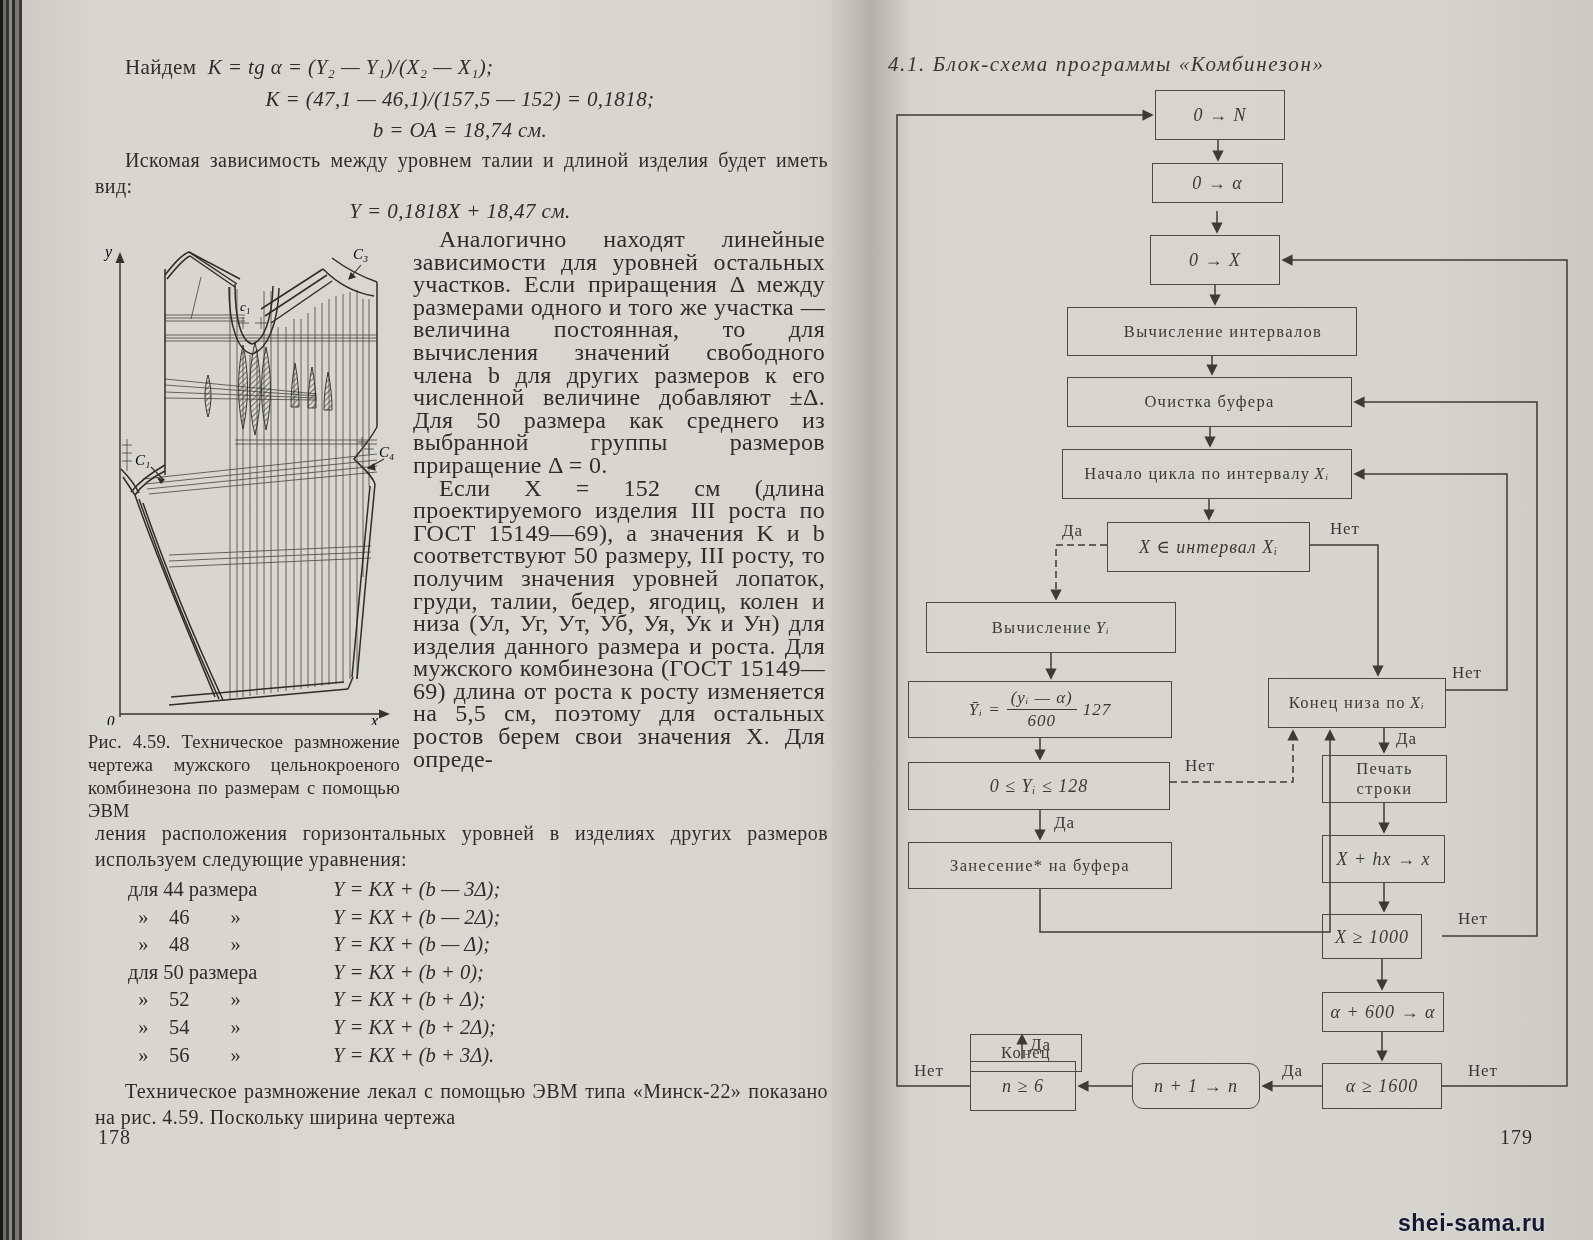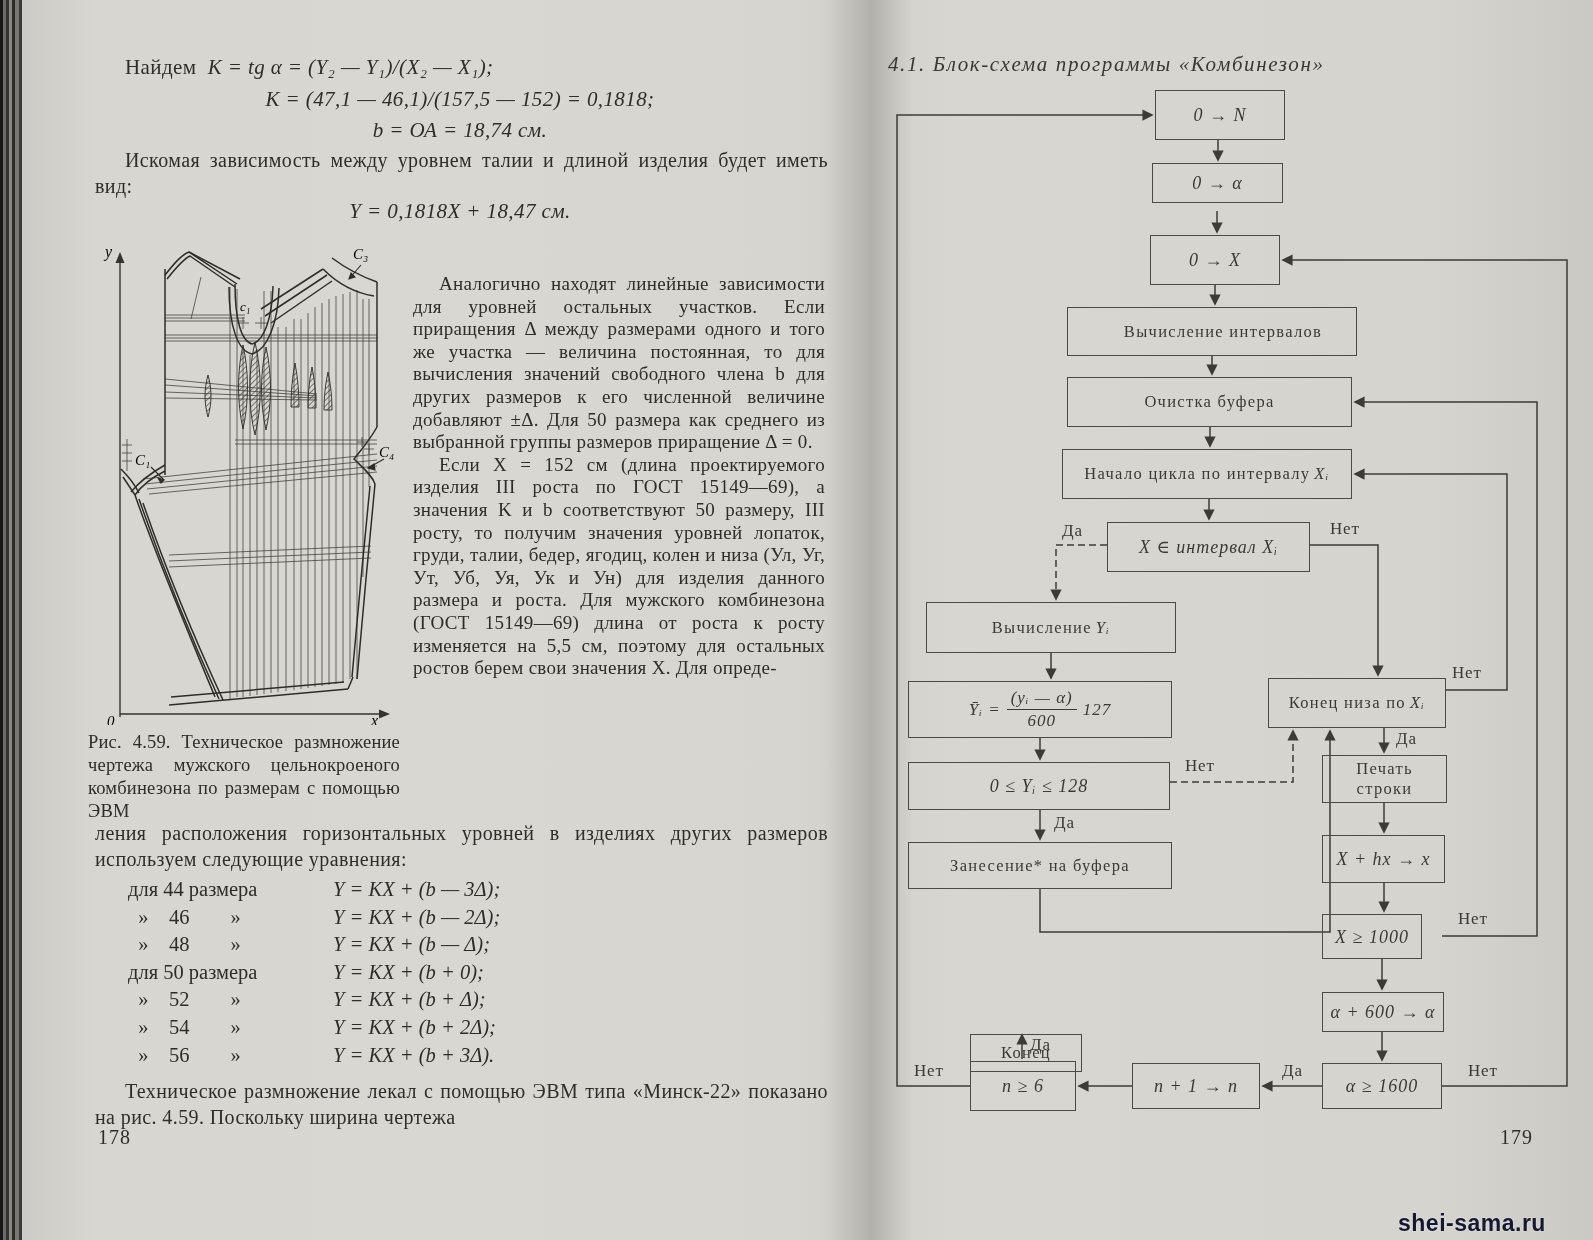--- a/index.html
+++ b/index.html
@@ -16,21 +16,21 @@
   .gutter{
     position:absolute;left:826px;top:0;width:86px;height:1240px;
     background:linear-gradient(90deg,rgba(0,0,0,0) 0%,rgba(80,76,70,.18) 40%,rgba(60,57,52,.22) 52%,rgba(0,0,0,0) 100%);
   }
   .abs{position:absolute;}
   .just{text-align:justify;}
   .ctr{text-align:center;}
   .it{font-style:italic;}
   .body-text{font-size:20px;line-height:26px;letter-spacing:.4px;}
   .indent{text-indent:30px;}
-  .colw{width:412px;font-size:19px;line-height:22.6px;letter-spacing:.3px;margin-top:45px;}
+  .colw{width:412px;font-size:24px;line-height:22.6px;letter-spacing:.3px;}
   .colw p{margin:0;text-indent:26px;text-align:justify;}
   .caption{width:312px;font-size:18.5px;line-height:23px;text-align:justify;letter-spacing:.2px;}
   .eqline{font-size:21px;letter-spacing:.4px;}
   .eqrow{display:flex;height:27.6px;align-items:baseline;font-size:20.5px;}
   .eqrow .lft{width:205px;white-space:pre;}
   .eqrow .frm{font-style:italic;}
   .pagenum{font-size:20px;letter-spacing:1px;}
   .runhead{font-size:21px;font-style:italic;letter-spacing:1.6px;color:#3a3833;}
   .watermark{font-family:"Liberation Sans","DejaVu Sans",sans-serif;font-weight:bold;font-size:23px;color:#141830;text-shadow:0 0 2px rgba(255,255,255,.55);letter-spacing:.5px;}
   
@@ -294,21 +294,21 @@
     <div class="fbox" style="left:908px;top:842px;width:264px;height:47px;">Занесение* на буфера</div>
     <div class="fbox" style="left:1268px;top:678px;width:178px;height:50px;">
       <span>Конец низа по</span>
         <span class="var">Xᵢ</span>
     </div>
     <div class="fbox" style="left:1322px;top:755px;width:125px;height:48px;">Печать строки</div>
     <div class="fbox m" style="left:1322px;top:835px;width:123px;height:48px;">X + hx → x</div>
     <div class="fbox m" style="left:1322px;top:914px;width:100px;height:45px;">X ≥ 1000</div>
     <div class="fbox m" style="left:1322px;top:992px;width:122px;height:40px;">α + 600 → α</div>
     <div class="fbox m" style="left:1322px;top:1063px;width:120px;height:46px;">α ≥ 1600</div>
-    <div class="fbox m" style="left:1132px;top:1063px;width:128px;height:46px;">n + 1 → n</div>
+    <div class="fbox m" style="left:1132px;top:1063px;width:128px;height:46px;border-radius:11px;">n + 1 → n</div>
     <div class="fbox m" style="left:970px;top:1061px;width:106px;height:50px;">n ≥ 6</div>
     <div class="fbox" style="left:970px;top:994px;width:112px;height:38px;margin-top:40px;">Конец</div>
 
     <span class="lbl" style="left:1062px;top:521px;">Да</span>
     <span class="lbl" style="left:1330px;top:519px;">Нет</span>
     <span class="lbl" style="left:1185px;top:756px;">Нет</span>
     <span class="lbl" style="left:1054px;top:813px;">Да</span>
     <span class="lbl" style="left:1396px;top:729px;">Да</span>
     <span class="lbl" style="left:1452px;top:663px;">Нет</span>
     <span class="lbl" style="left:1458px;top:909px;">Нет</span>

